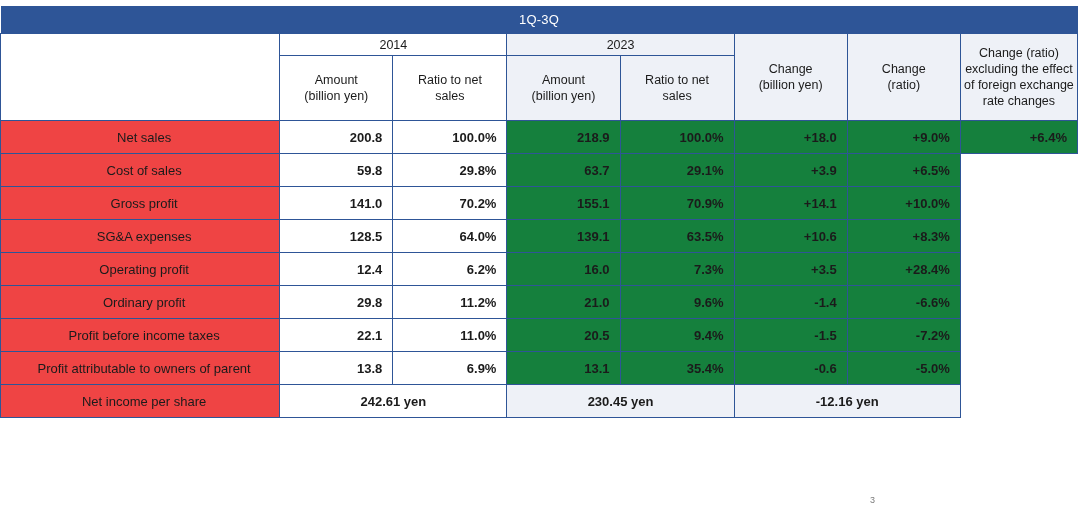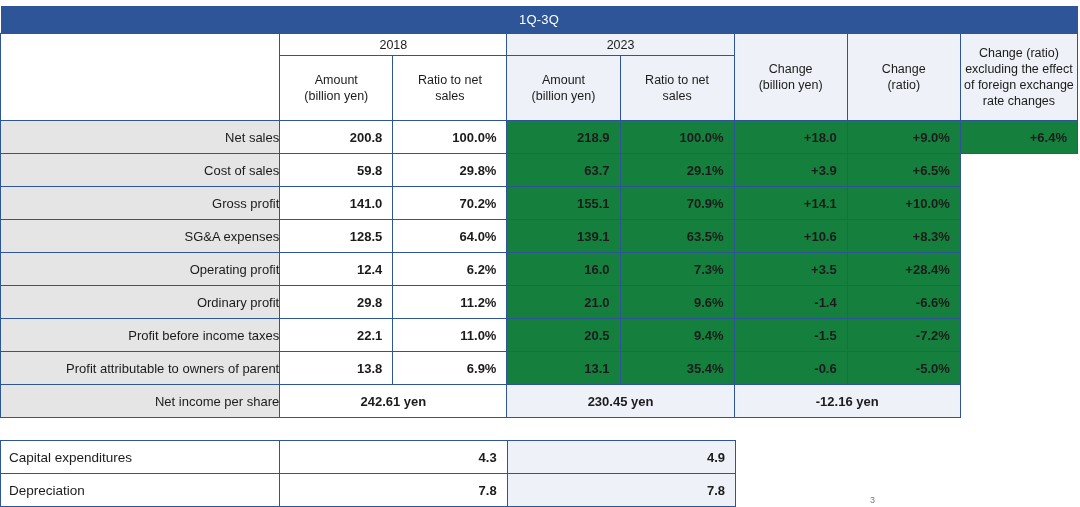--- a/index.html
+++ b/index.html
@@ -74,25 +74,25 @@
     vertical-align: middle;
   }
 
   
   .main-table tbody td {
     height: 32px;
     font-size: 13px;
     border: 1px solid #2e5597;
   }
   td.label {
-    text-align: right;
+    text-align: center;
     padding-left: 8px;
     font-size: 13.5px;
     color: #1b1b1b;
-    background: #e5e5e5;
+    background: #ef4444;
   }
   td.num {
     text-align: right;
     padding-right: 10px;
     font-weight: bold;
     background: #ffffff;
   }
   td.num.shade {
     background: #15803d;
   }
@@ -157,21 +157,21 @@
       <col style="width:113px">
       <col style="width:113px">
       <col style="width:117px">
     </colgroup>
     <thead>
       <tr class="title-bar">
         <td colspan="8">1Q-3Q</td>
       </tr>
       <tr class="yr-row">
         <td class="hdr-blank" rowspan="2"></td>
-        <td class="hdr" colspan="2">2018</td>
+        <td class="hdr" colspan="2">2014</td>
         <td class="hdr shade" colspan="2">2023</td>
         <td class="hdr shade" rowspan="2">
           <span>Change</span><br>
           <span>(billion yen)</span>
         </td>
         <td class="hdr shade" rowspan="2">
           <span>Change</span><br>
           <span>(ratio)</span>
         </td>
         <td class="hdr shade" rowspan="2">Change (ratio) excluding the effect of foreign exchange rate changes</td>
@@ -279,35 +279,16 @@
       <tr>
         <td class="label">Net income per share</td>
         <td class="center" colspan="2">242.61 yen</td>
         <td class="center shade" colspan="2">230.45 yen</td>
         <td class="center shade" colspan="2">-12.16 yen</td>
         <td class="num blank"></td>
       </tr>
     </tbody>
   </table>
 
-  <table class="capex-table">
-    <colgroup>
-      <col style="width:279px">
-      <col style="width:227px">
-      <col style="width:228px">
-    </colgroup>
-    <tbody>
-      <tr>
-        <td class="label">Capital expenditures</td>
-        <td class="num">4.3</td>
-        <td class="num shade">4.9</td>
-      </tr>
-      <tr>
-        <td class="label">Depreciation</td>
-        <td class="num">7.8</td>
-        <td class="num shade">7.8</td>
-      </tr>
-    </tbody>
-  </table>
 
   <div class="page-number">3</div>
 
 </div>
 
 </body></html>

